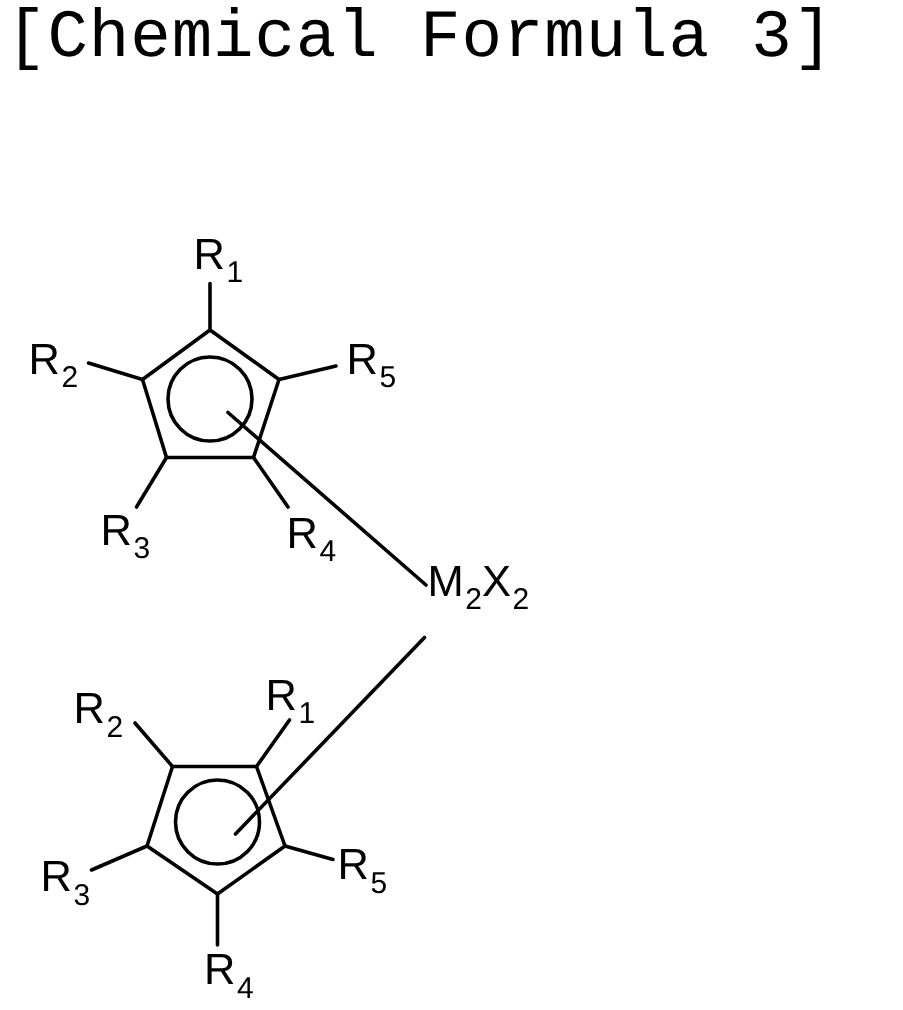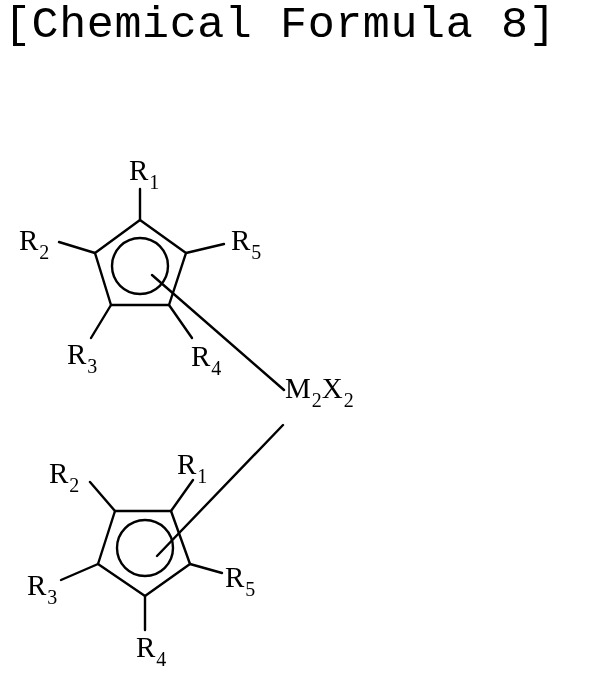--- a/index.html
+++ b/index.html
@@ -40,37 +40,37 @@
       stroke-linecap: round;
       stroke-linejoin: round;
     }
     .ring-circle {
       stroke: #000;
       stroke-width: 2.4;
       fill: none;
     }
     .lbl {
       position: absolute;
-      font-family: Liberation Serif, serif;
+      font-family: Liberation Sans, sans-serif;
       font-size: 29px;
       line-height: 29px;
       white-space: nowrap;
       color: #000;
     }
     .lbl .sub {
       font-size: 20px;
       position: relative;
       top: 9px;
       margin-left: 1px;
     }
   </style>
 </head>
 <body>
 
-<div class="title">[Chemical Formula 8]</div>
+<div class="title">[Chemical Formula 3]</div>
 
 <svg class="diagram" viewBox="0 0 602 673" xmlns="http://www.w3.org/2000/svg">
 
   <g>
     <polygon class="bond" points="140,220 186,253 169,305 111,305 95,253"></polygon>
     <circle class="ring-circle" cx="140" cy="266" r="28"></circle>
     <line class="bond" x1="140" y1="220" x2="140" y2="189"></line>
     <line class="bond" x1="95" y1="253" x2="59" y2="242"></line>
     <line class="bond" x1="186" y1="253" x2="224" y2="244"></line>
     <line class="bond" x1="111" y1="305" x2="91" y2="338"></line>

